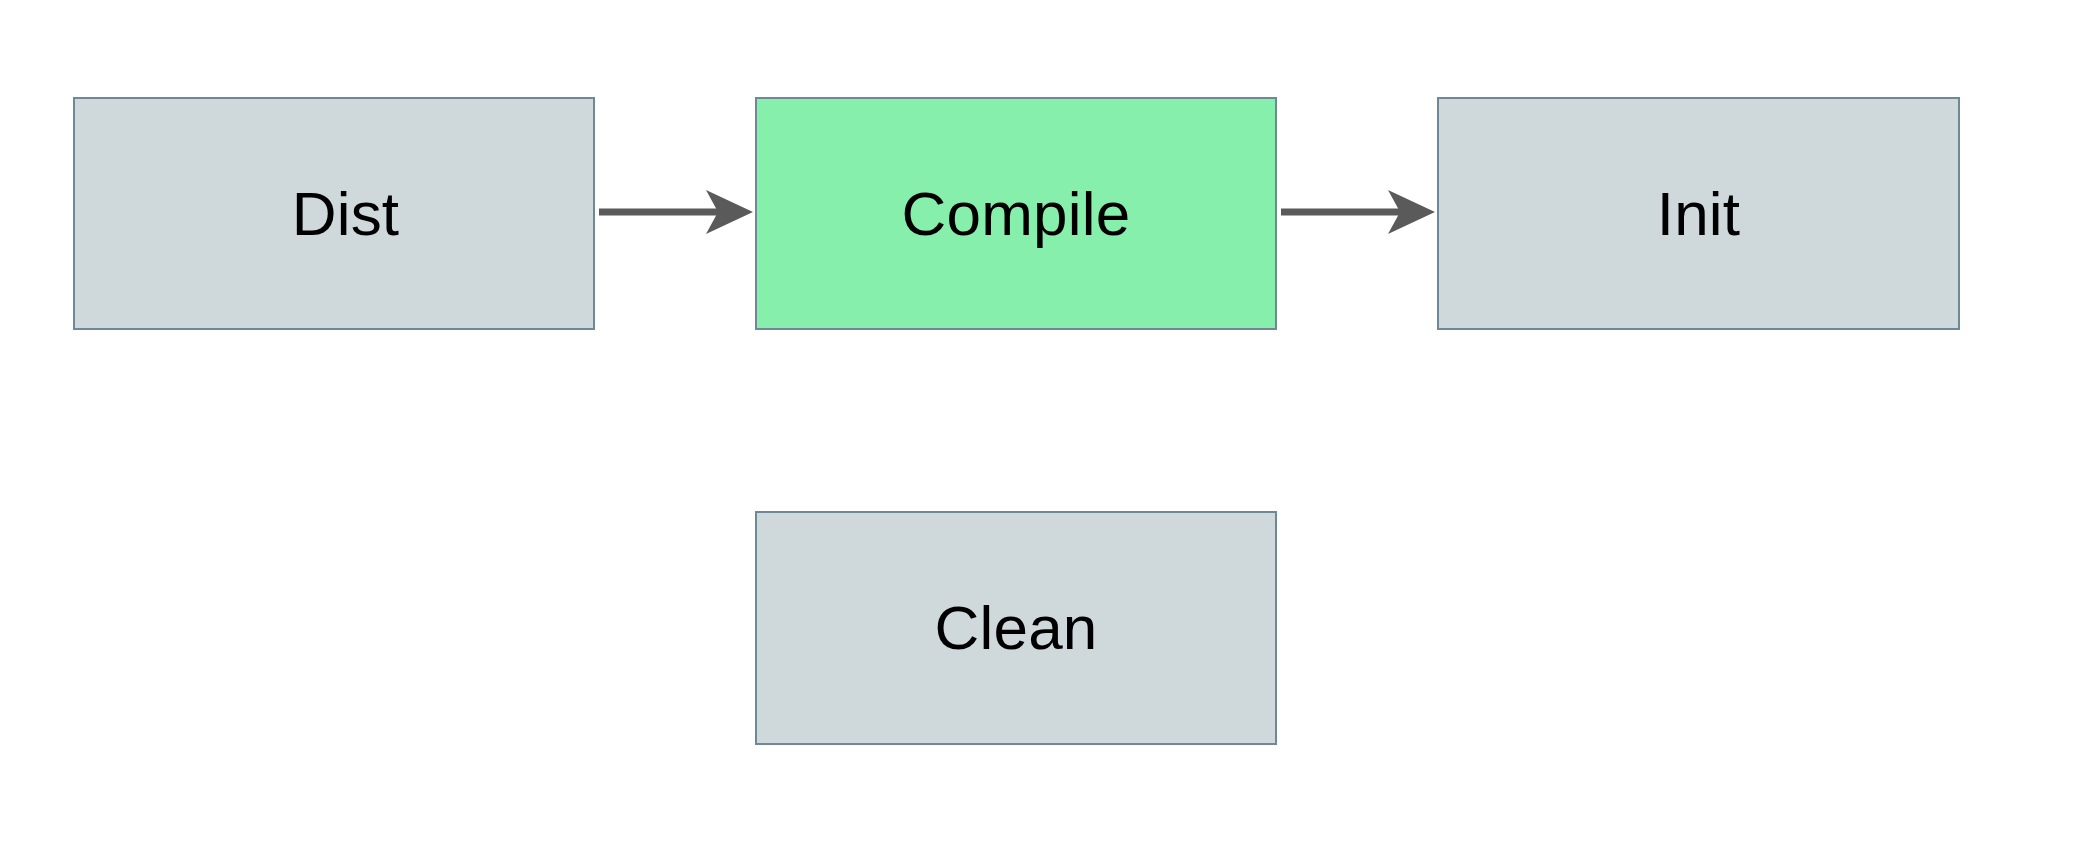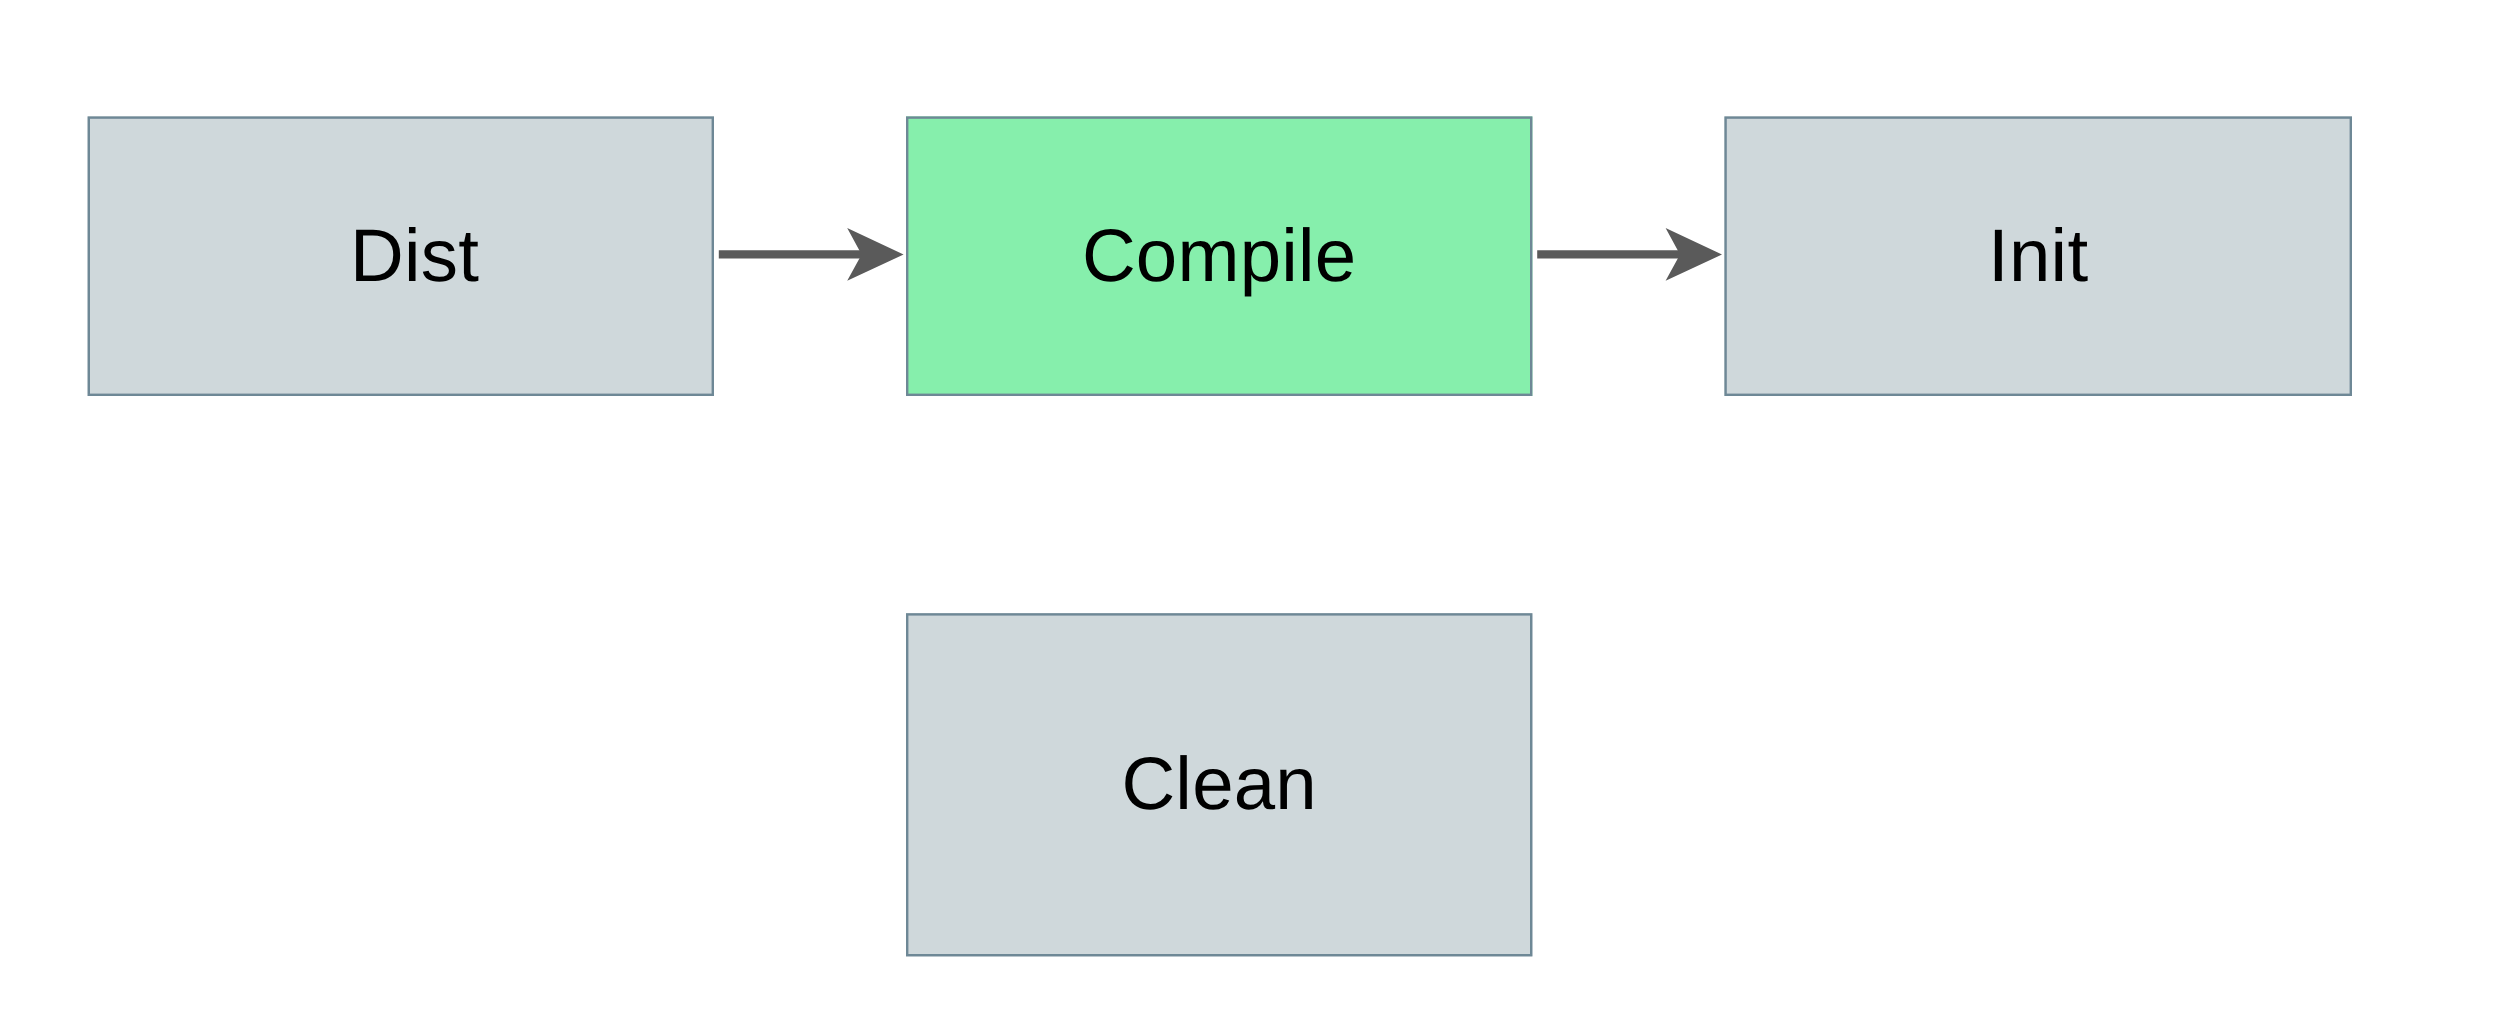--- a/index.html
+++ b/index.html
@@ -91,17 +91,17 @@
   </div>
 
   <div class="node" id="node-compile" style="left: 755px; top: 97px; width: 522px; height: 233px; background: #86efac; border: 2px solid rgb(110, 136, 150);">
     <span class="node-label" style="color: rgb(0, 0, 0); font-size: 62px;">Compile</span>
   </div>
 
   <div class="node" id="node-init" style="left: 1437px; top: 97px; width: 523px; height: 233px; background: rgb(207, 216, 219); border: 2px solid rgb(110, 136, 150);">
     <span class="node-label" style="color: rgb(0, 0, 0); font-size: 62px;">Init</span>
   </div>
 
-  <div class="node" id="node-clean" style="left: 755px; top: 511px; width: 522px; height: 286px; background: rgb(207, 216, 219); border: 2px solid rgb(110, 136, 150);">
+  <div class="node" id="node-clean" style="left: 755px; top: 511px; width: 522px; height: 234px; background: rgb(207, 216, 219); border: 2px solid rgb(110, 136, 150);">
     <span class="node-label" style="color: rgb(0, 0, 0); font-size: 62px;">Clean</span>
   </div>
 
 </div>
 
 </body></html>

